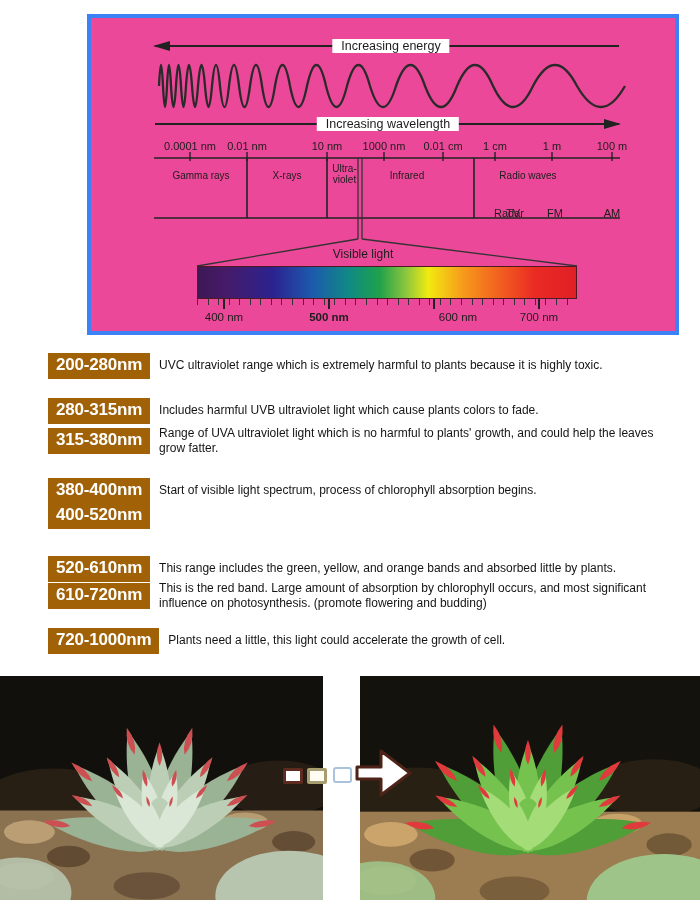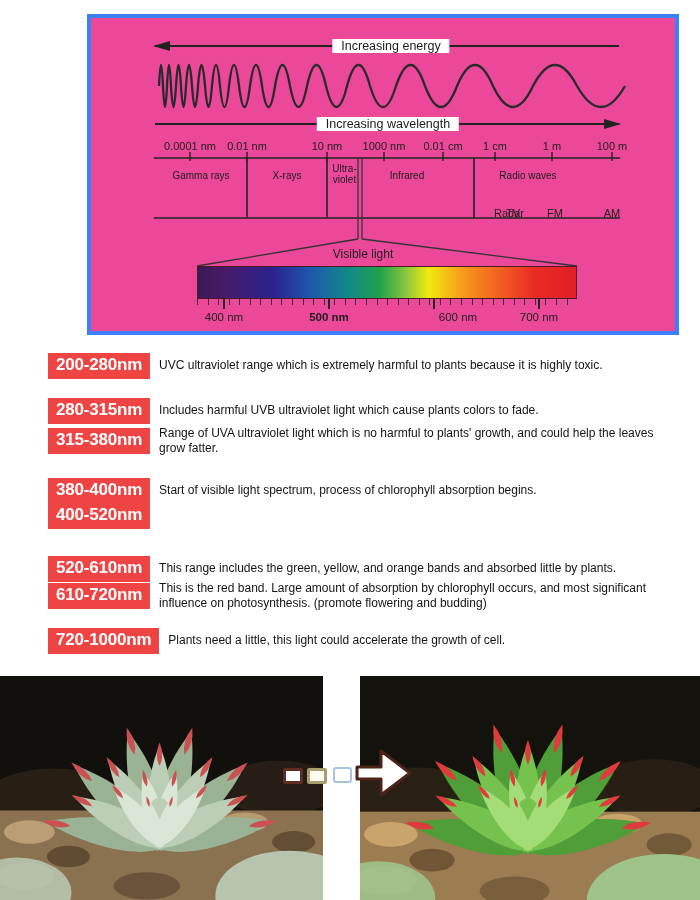--- a/index.html
+++ b/index.html
@@ -34,21 +34,21 @@
     position:absolute;left:106px;top:281px;width:380px;height:6px;
     background:repeating-linear-gradient(90deg,#333 0 1px,transparent 1px 10.56px);
   }
   .spec-major-tick{position:absolute;top:281px;width:2px;height:10px;background:#222;}
   .spec-lbl{font-size:11.5px;top:293px;}
   
   .range-row{
     position:absolute;left:48px;display:flex;align-items:center;gap:9px;width:640px;
   }
   .range-badge{
-    flex:0 0 auto;background:#ef4444;color:#fff;font-weight:bold;font-size:17px;
+    flex:0 0 auto;background:#a16207;color:#fff;font-weight:bold;font-size:17px;
     padding:3px 8px 4px 8px;line-height:1.1;letter-spacing:-0.2px;
   }
   .range-desc{
     font-size:12px;line-height:1.26;color:#141414;max-width:510px;
   }
   
   .photo{position:absolute;top:676px;height:224px;overflow:hidden;background:#15120d;}
   .photo.before{left:0;width:323px;}
   .photo.after{left:360px;width:340px;}
   .photo svg{display:block;width:100%;height:100%;}

